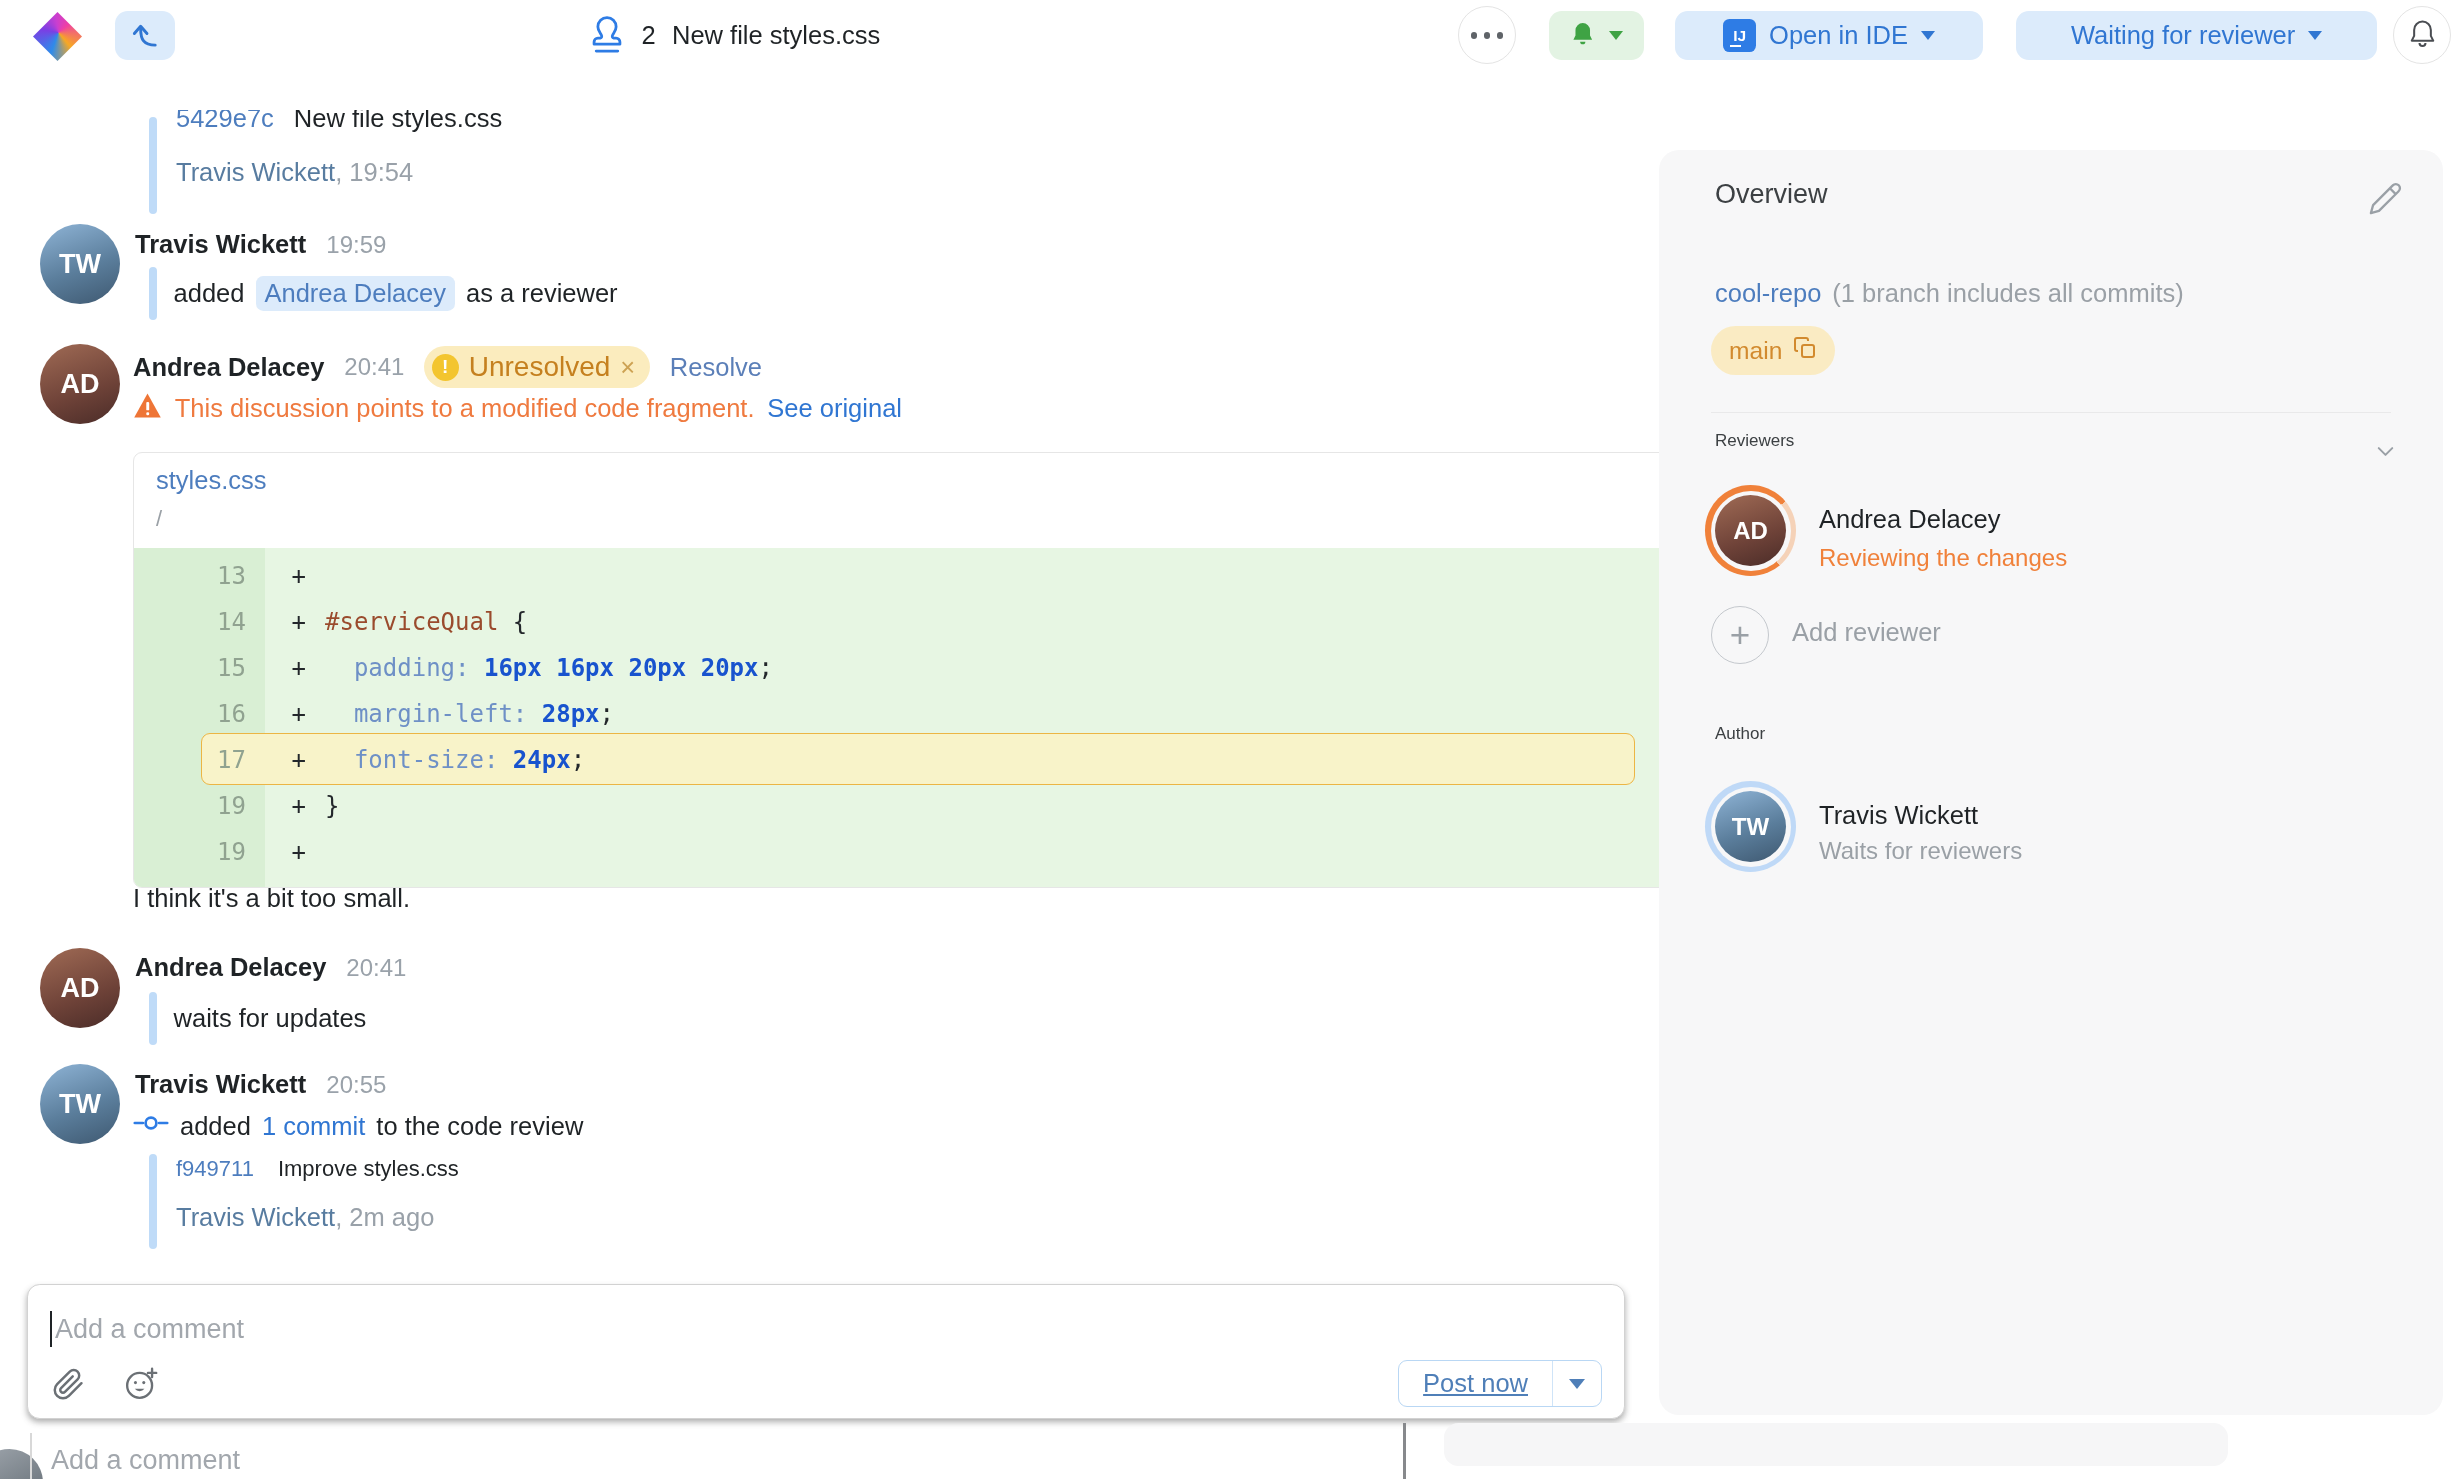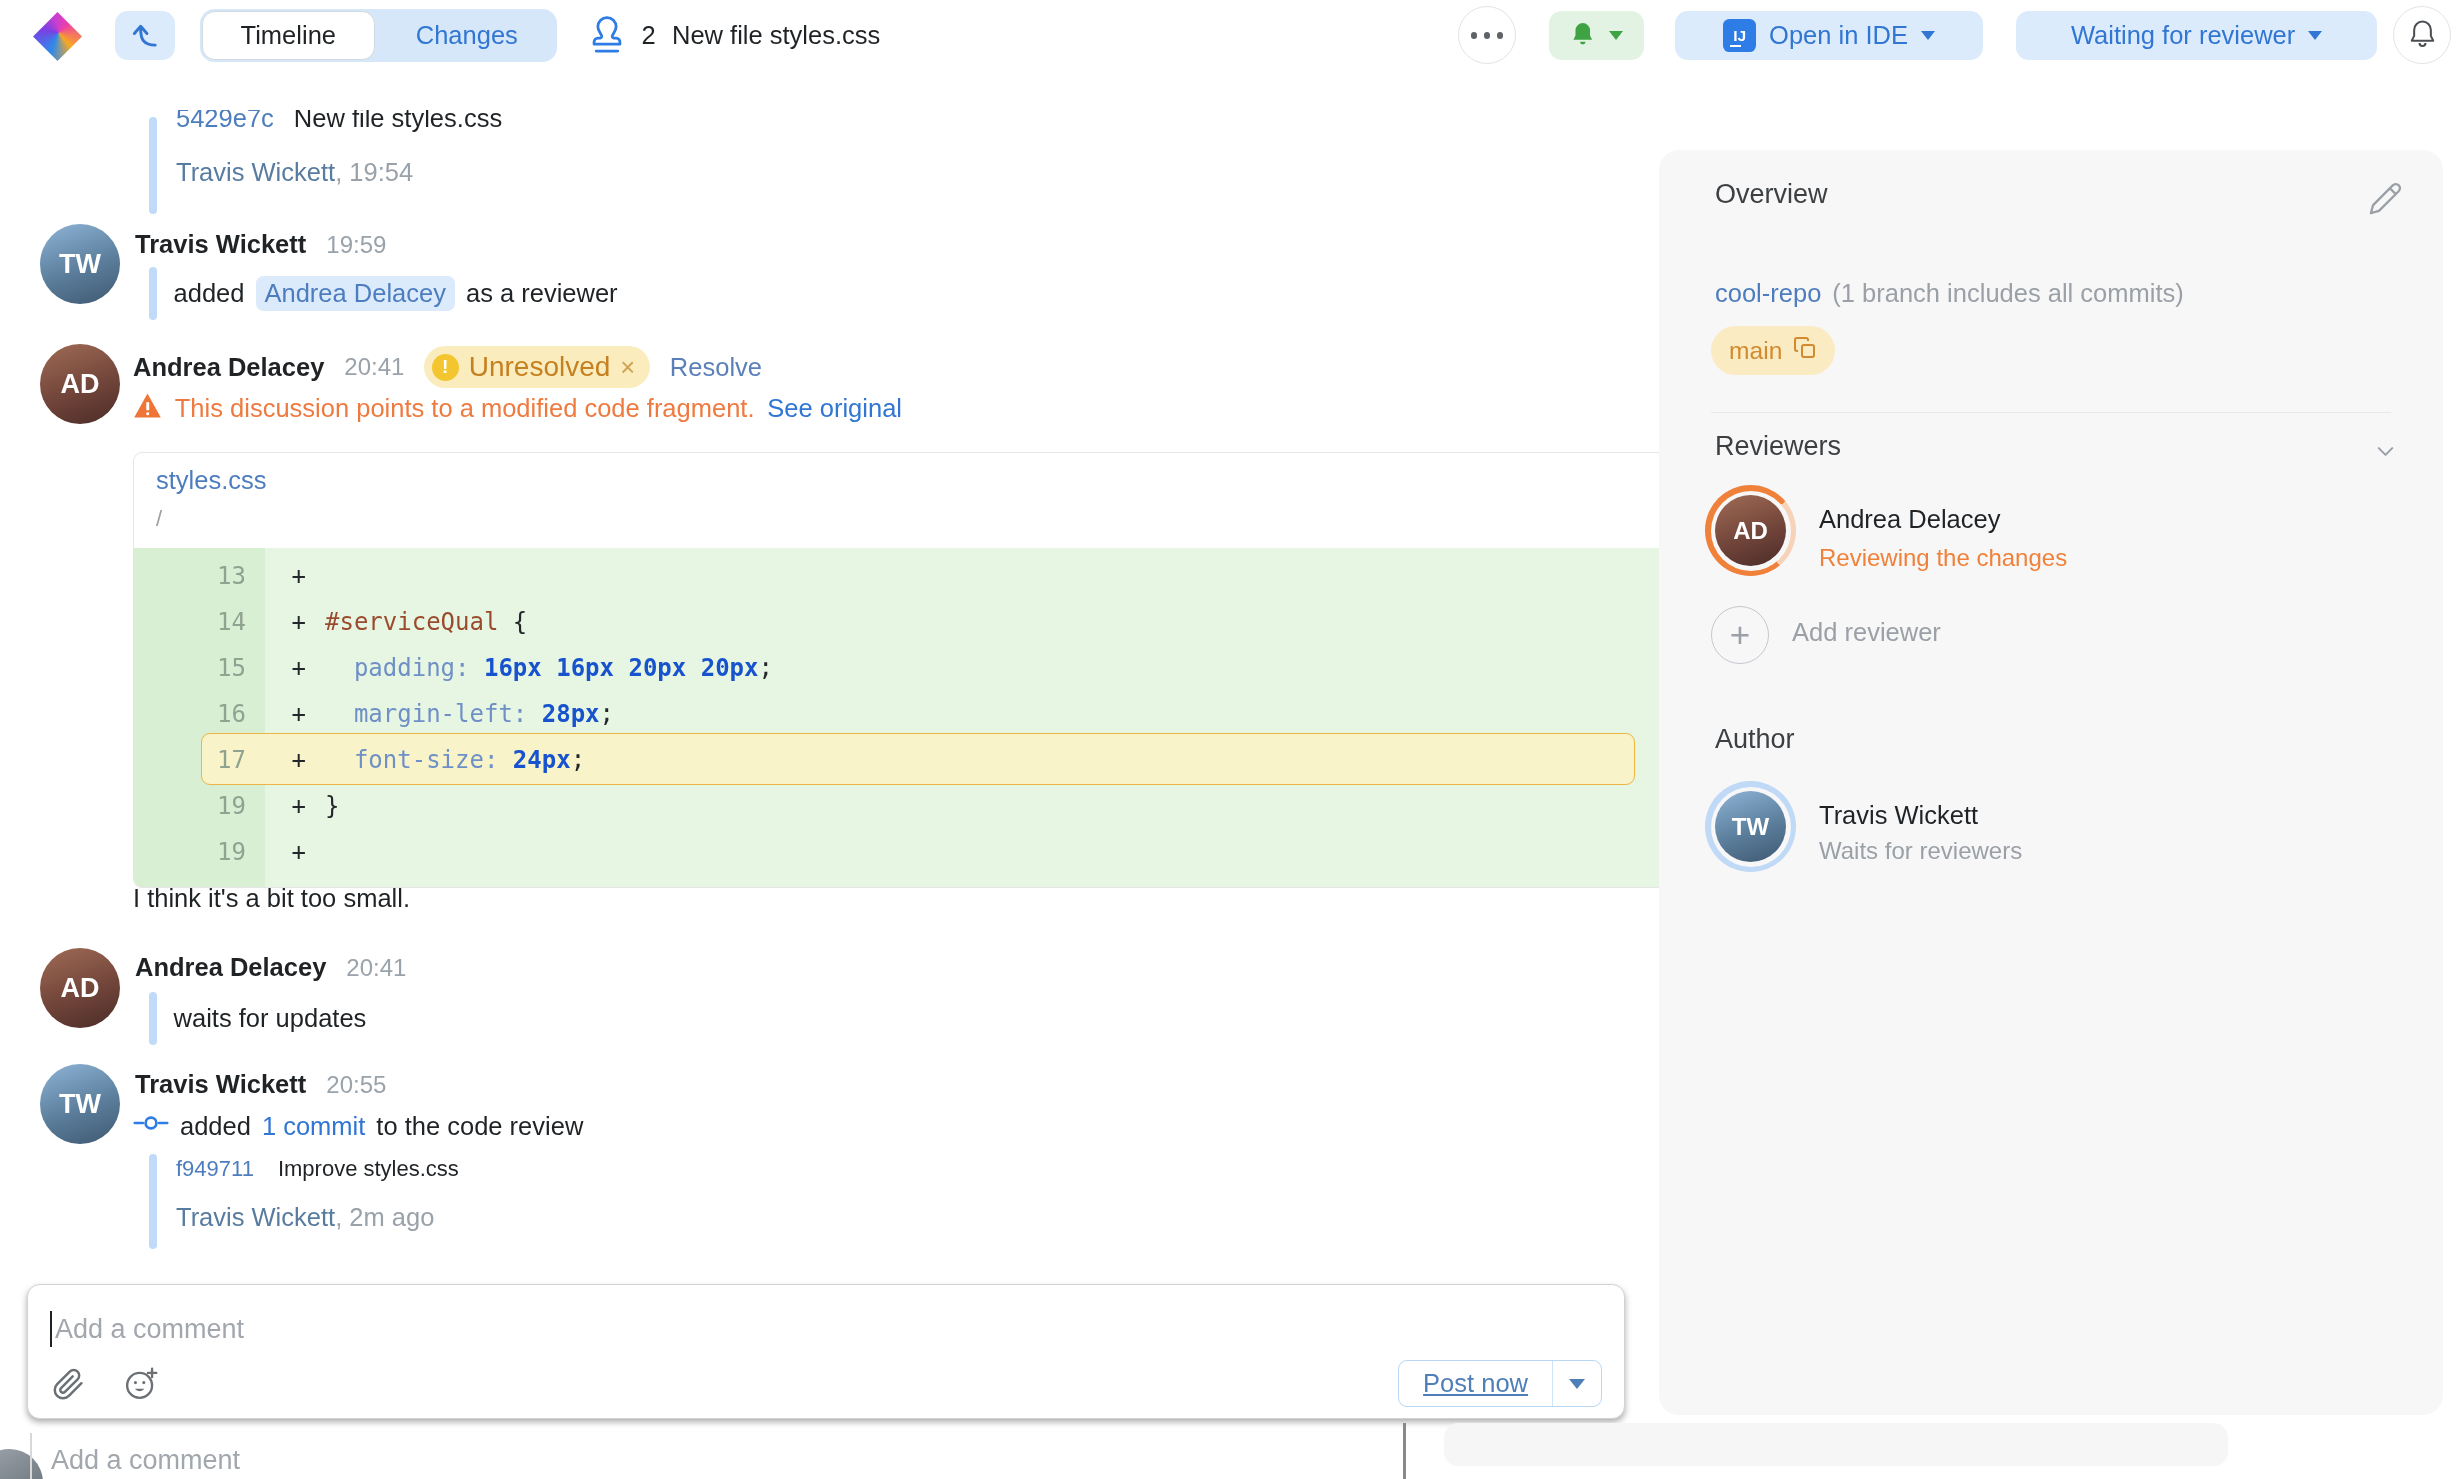--- a/index.html
+++ b/index.html
@@ -102,21 +102,21 @@
 
   
   .sidebar { position:absolute; left:1659px; top:150px; width:784px; height:1265px; background:#f7f7f8; border-radius:20px; }
   .sb-title { position:absolute; left:56px; top:29px; font-size:27px; color:#3c4043; }
   .sb-pencil { position:absolute; right:40px; top:31px; }
   .sb-repo-row { position:absolute; left:56px; top:129px; display:flex; gap:11px; font-size:25.5px; align-items:baseline; }
   .sb-repo-row .note { color:#9aa0a6; }
   .branch-badge { position:absolute; left:52px; top:176px; height:49px; display:inline-flex; align-items:center; gap:11px;
                   background:#faebc3; border-radius:24.6px; padding:4px 18px; font-size:24.6px; color:#d28a2e; }
   .sb-divider { position:absolute; left:52px; right:52px; top:262px; height:0.9px; background:#e9e9ea; }
-  .sb-sec { position:absolute; left:56px; font-size:27px; color:#3c4043; }
+  .sb-sec { position:absolute; left:56px; font-size:17px; color:#3c4043; }
   .sb-chevron { position:absolute; right:44px; top:288px; }
   .ring { position:absolute; width:91px; height:91px; border-radius:50%; }
   .ring::before { content:""; position:absolute; inset:5.5px; border-radius:50%; background:#f7f7f8; }
   .ring .avatar { position:absolute; inset:10px; width:71px; height:71px; font-size:24px; }
   .ring.orange { background:conic-gradient(from 140deg, #f0813a 0 75%, #f5d2b8 75% 100%); }
   .ring.blue { background:#bfd9f7; }
   .person-name { position:absolute; left:160px; font-size:25.5px; color:#1f2326; }
   .person-status { position:absolute; left:160px; font-size:24px; }
   .status-orange { color:#f0813a; } .status-gray { color:#9aa0a6; }
   .add-circle { position:absolute; left:52px; top:456px; width:58px; height:58px; border:1.8px solid #c4c8cd; border-radius:50%;
@@ -133,24 +133,20 @@
 
     <div class="back-btn">
       <span>
         <svg width="31" height="31" viewBox="0 0 32 32" fill="none" stroke="#3076d2" stroke-width="3" stroke-linecap="round" stroke-linejoin="round">
           <path d="M26 27 C14 27 11 21 11 10"></path>
             <polyline points="4.5,15 11,7.5 17.5,15"></polyline>
         </svg>
       </span>
     </div>
 
-    <div class="tab-group">
-      <div class="tab active">Timeline</div>
-      <div class="tab inactive">Changes</div>
-    </div>
 
     <div class="review-chip">
       <span>
         <svg width="36" height="38" viewBox="0 0 28 30" fill="none" stroke="#2e7ce5" stroke-width="2.2" stroke-linejoin="round">
           <path d="M14 2 a7.2 7.2 0 0 0 -7.2 7.2 c0 3 1.7 4.7 2.7 6.5 c0.7 1.3 0.3 2.3 -0.9 2.6 h-1.8 a3 3 0 0 0 -3 3 v1.7 h20.4 v-1.7 a3 3 0 0 0 -3 -3 h-1.8 c-1.2 -0.3 -1.6 -1.3 -0.9 -2.6 c1 -1.8 2.7 -3.5 2.7 -6.5 a7.2 7.2 0 0 0 -7.2 -7.2 z"></path>
           <path d="M5.5 28.5 h17" stroke-linecap="round"></path>
         </svg>
       </span>
       <span class="num">2</span>
       <span class="ttl">New file styles.css</span>

